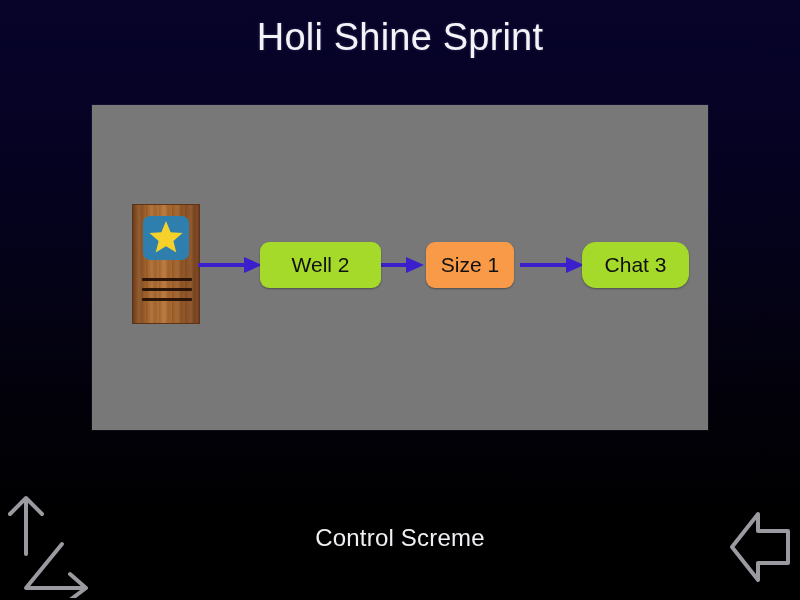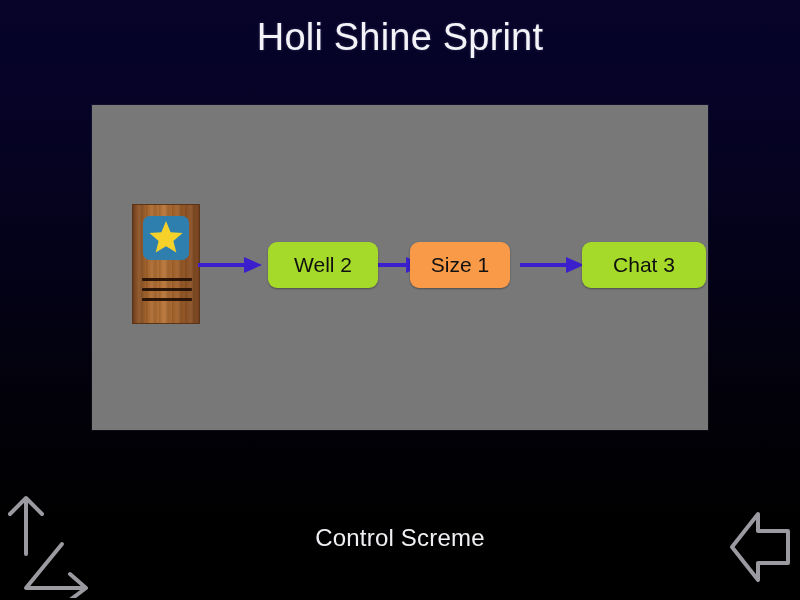--- a/index.html
+++ b/index.html
@@ -96,23 +96,23 @@
     height: 46px;
     border-radius: 9px;
     display: flex;
     align-items: center;
     justify-content: center;
     font-size: 21px;
     color: #101010;
     box-shadow: 0 1px 2px rgba(0,0,0,0.35);
     box-sizing: border-box;
   }
-  #node-0 { left: 176px; top: 137px; width: 110px; }
-  #node-1 { left: 318px; top: 137px; width: 100px; }
-  #node-2 { left: 490px; top: 137px; width: 124px; }
+  #node-0 { left: 168px; top: 137px; width: 121px; }
+  #node-1 { left: 334px; top: 137px; width: 88px; }
+  #node-2 { left: 490px; top: 137px; width: 107px; border-radius: 14px; }
 
   
   .connector {
     position: absolute;
     top: 155px;
     height: 10px;
   }
   #connector-0 { left: 106px; width: 64px; }
   #connector-1 { left: 268px; width: 64px; }
   #connector-2 { left: 428px; width: 64px; }

